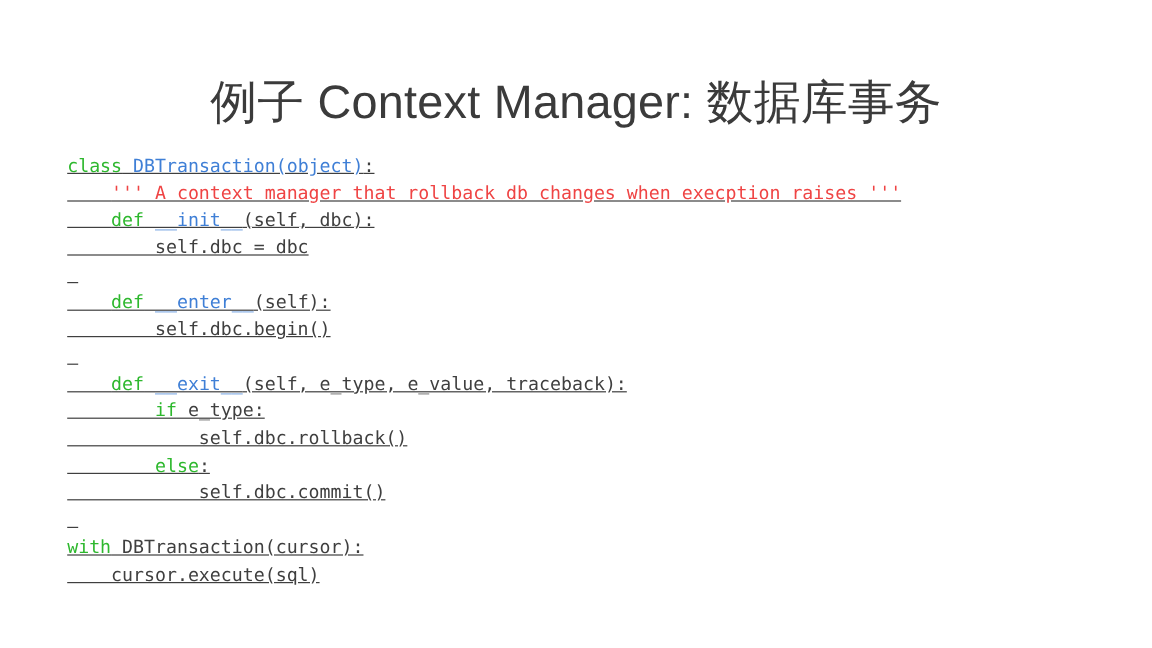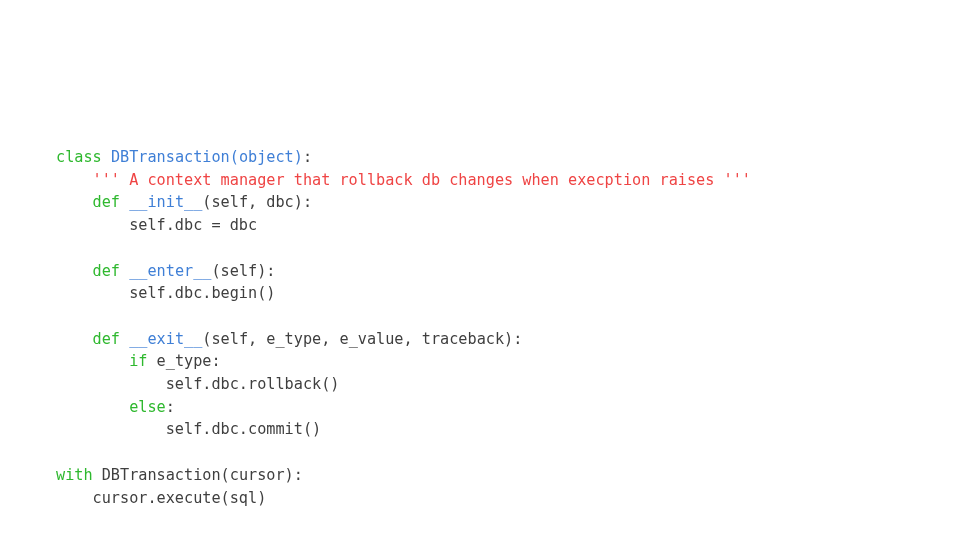--- a/index.html
+++ b/index.html
@@ -30,38 +30,40 @@
     font-size: 39px;
     font-weight: 400;
     color: #3b3b3b;
     letter-spacing: 0.2px;
     line-height: 1.25;
     white-space: nowrap;
   }
   .code-block {
     position: absolute;
     left: 56px;
-    top: 146px;
+    top: 127px;
     font-family: "DejaVu Sans Mono", "Liberation Mono", monospace;
     font-size: 15.2px;
     line-height: 22.7px;
     color: #3f3f3f;
     white-space: pre;
     letter-spacing: 0px;
+    text-decoration: underline;
   }
   .code-line {
     white-space: pre;
     min-height: 22.7px;
   }
   .tok-kw   { color: #2eb82e; }
   .tok-name { color: #3f7fd6; }
   .tok-str  { color: #ef4444; }
   .tok-plain{ color: #3f3f3f; }
 </style>
 </head>
 <body>
 
 <div class="slide">
 
+  <h1 class="slide-title">例子 Context Manager: 数据库事务</h1>
 
   <div class="code-block" id="code-block"><div class="code-line"><span class="tok-kw">class</span><span class="tok-plain"> </span><span class="tok-name">DBTransaction(object)</span><span class="tok-plain">:</span></div><div class="code-line"><span class="tok-plain">    </span><span class="tok-str">''' A context manager that rollback db changes when execption raises '''</span></div><div class="code-line"><span class="tok-plain">    </span><span class="tok-kw">def</span><span class="tok-plain"> </span><span class="tok-name">__init__</span><span class="tok-plain">(self, dbc):</span></div><div class="code-line"><span class="tok-plain">        self.dbc = dbc</span></div><div class="code-line">&nbsp;</div><div class="code-line"><span class="tok-plain">    </span><span class="tok-kw">def</span><span class="tok-plain"> </span><span class="tok-name">__enter__</span><span class="tok-plain">(self):</span></div><div class="code-line"><span class="tok-plain">        self.dbc.begin()</span></div><div class="code-line">&nbsp;</div><div class="code-line"><span class="tok-plain">    </span><span class="tok-kw">def</span><span class="tok-plain"> </span><span class="tok-name">__exit__</span><span class="tok-plain">(self, e_type, e_value, traceback):</span></div><div class="code-line"><span class="tok-plain">        </span><span class="tok-kw">if</span><span class="tok-plain"> e_type:</span></div><div class="code-line"><span class="tok-plain">            self.dbc.rollback()</span></div><div class="code-line"><span class="tok-plain">        </span><span class="tok-kw">else</span><span class="tok-plain">:</span></div><div class="code-line"><span class="tok-plain">            self.dbc.commit()</span></div><div class="code-line">&nbsp;</div><div class="code-line"><span class="tok-kw">with</span><span class="tok-plain"> DBTransaction(cursor):</span></div><div class="code-line"><span class="tok-plain">    cursor.execute(sql)</span></div></div>
 
 </div>
 
 </body></html>

